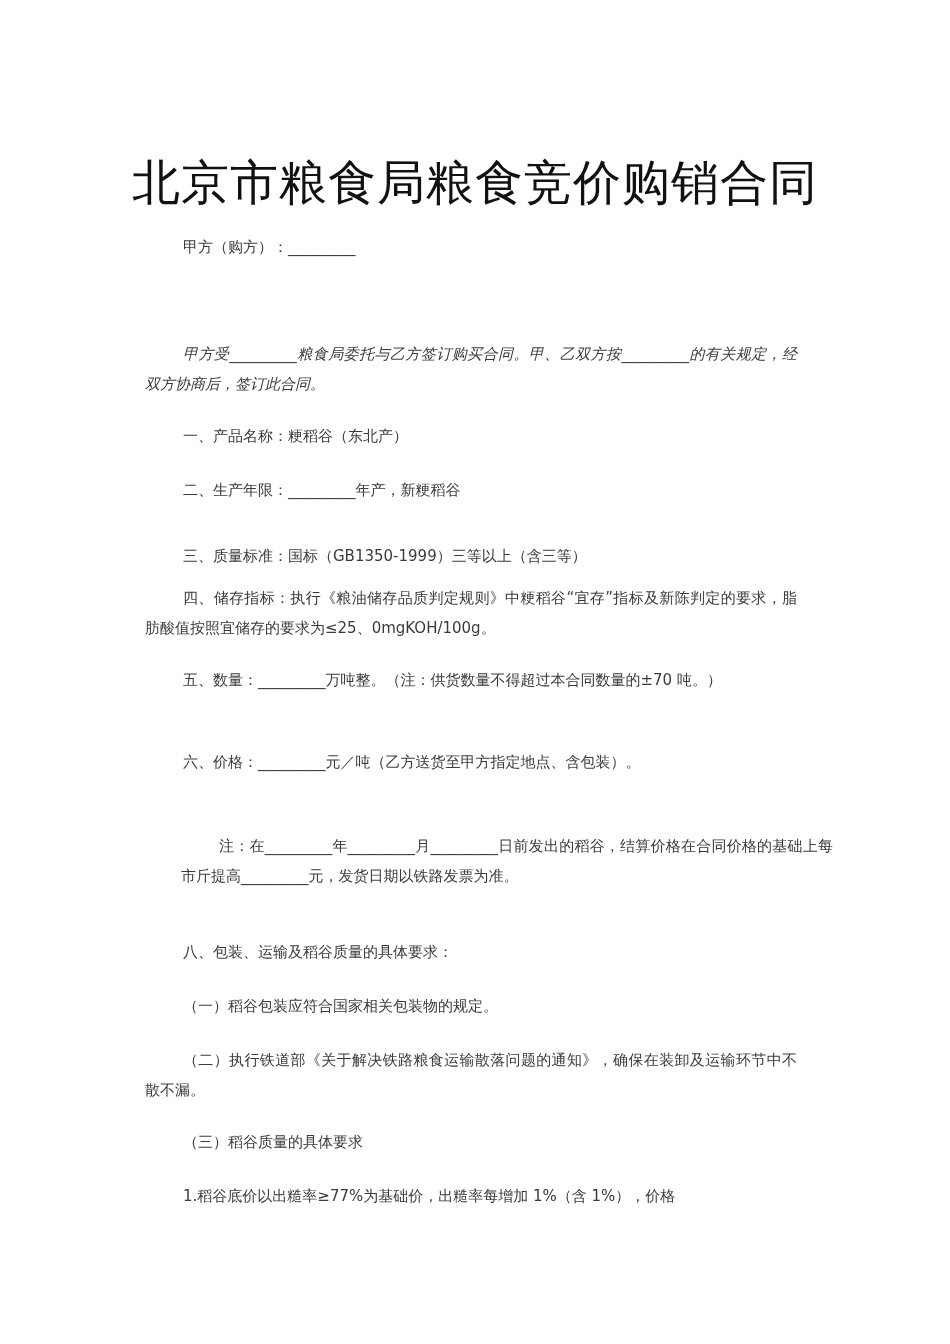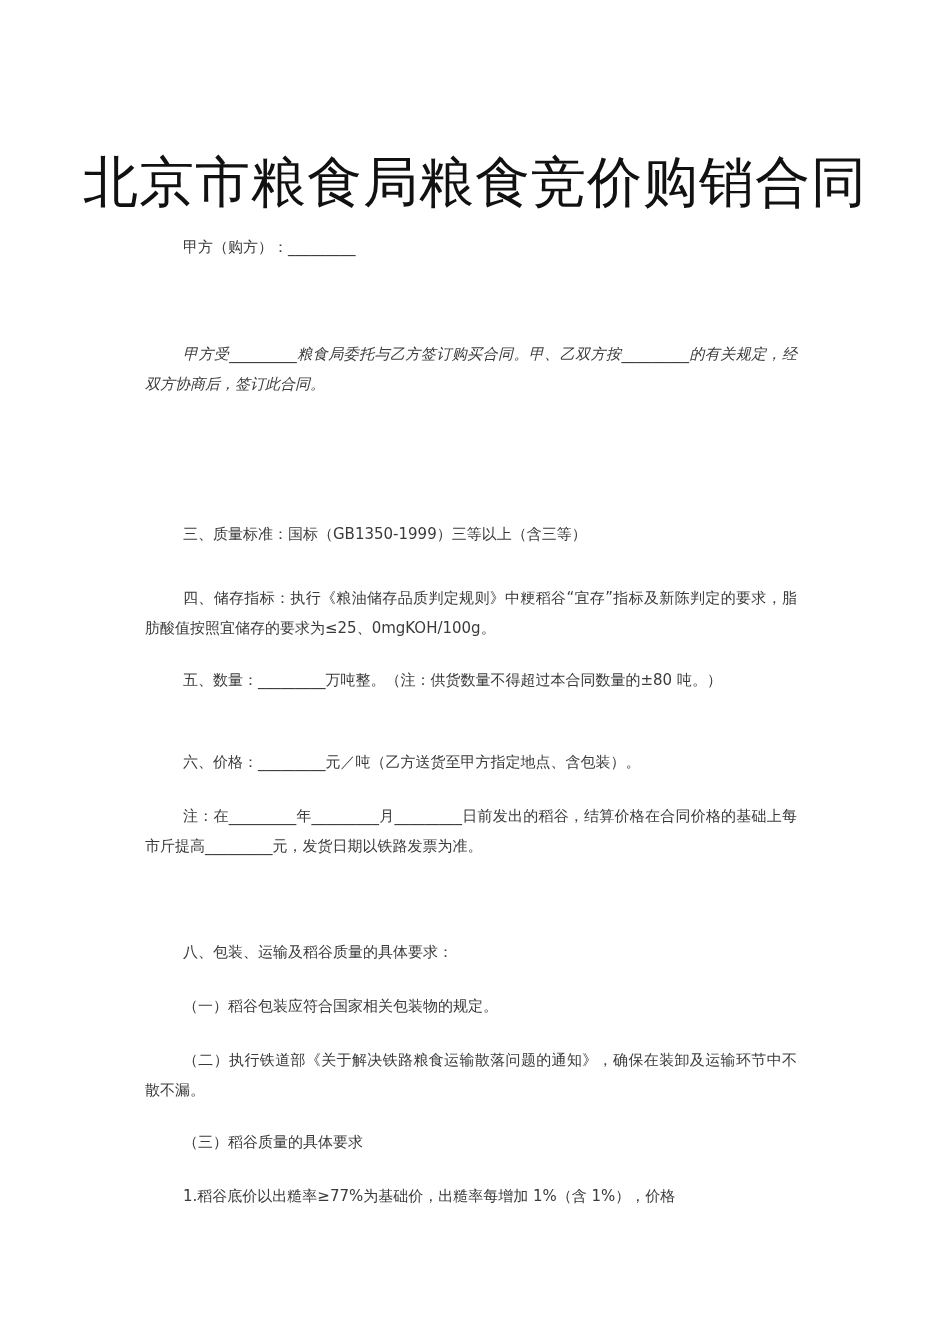--- a/index.html
+++ b/index.html
@@ -22,21 +22,21 @@
       width: 950px;
       height: 1344px;
       background: #ffffff;
     }
     .title {
       position: absolute;
       left: 0;
       width: 950px;
       top: 152px;
       text-align: center;
-      font-size: 55px;
+      font-size: 48px;
       line-height: 60px;
       color: #111111;
       font-weight: normal;
       letter-spacing: 1px;
       margin: 0;
     }
     .para {
       position: absolute;
       left: 145px;
       width: 652px;
@@ -53,23 +53,25 @@
     }
   </style>
 </head>
 <body>
 
 <div class="page">
   <h1 class="title">北京市粮食局粮食竞价购销合同</h1>
 
   <p class="para" style="top:232px;">甲方（购方）：_________</p>
   <p class="para" style="top:339px;font-style:italic;">甲方受_________粮食局委托与乙方签订购买合同。甲、乙双方按_________的有关规定，经双方协商后，签订此合同。</p>
-  <p class="para" style="top:519px;">三、质量标准：国标（GB1350-1999）三等以上（含三等）</p>
+  <p class="para" style="top:421px;">一、产品名称：粳稻谷（东北产）</p>
+  <p class="para" style="top:475px;">二、生产年限：_________年产，新粳稻谷</p>
+  <p class="para" style="top:541px;">三、质量标准：国标（GB1350-1999）三等以上（含三等）</p>
   <p class="para" style="top:583px;">四、储存指标：执行《粮油储存品质判定规则》中粳稻谷“宜存”指标及新陈判定的要求，脂肪酸值按照宜储存的要求为≤25、0mgKOH/100g。</p>
-  <p class="para" style="top:665px;">五、数量：_________万吨整。（注：供货数量不得超过本合同数量的±80 吨。）</p>
+  <p class="para" style="top:665px;">五、数量：_________万吨整。（注：供货数量不得超过本合同数量的±70 吨。）</p>
   <p class="para" style="top:747px;">六、价格：_________元／吨（乙方送货至甲方指定地点、含包装）。</p>
-  <p class="para" style="top:801px;">注：在_________年_________月_________日前发出的稻谷，结算价格在合同价格的基础上每市斤提高_________元，发货日期以铁路发票为准。</p>
+  <p class="para" style="top:831px;margin-left:36px;">注：在_________年_________月_________日前发出的稻谷，结算价格在合同价格的基础上每市斤提高_________元，发货日期以铁路发票为准。</p>
   <p class="para" style="top:937px;">八、包装、运输及稻谷质量的具体要求：</p>
   <p class="para subitem" style="top:991px;">（一）稻谷包装应符合国家相关包装物的规定。</p>
   <p class="para subitem" style="top:1045px;">（二）执行铁道部《关于解决铁路粮食运输散落问题的通知》，确保在装卸及运输环节中不散不漏。</p>
   <p class="para subitem" style="top:1127px;">（三）稻谷质量的具体要求</p>
   <p class="para" style="top:1181px;">1.稻谷底价以出糙率≥77%为基础价，出糙率每增加 1%（含 1%），价格</p>
 </div>
 
 </body></html>

